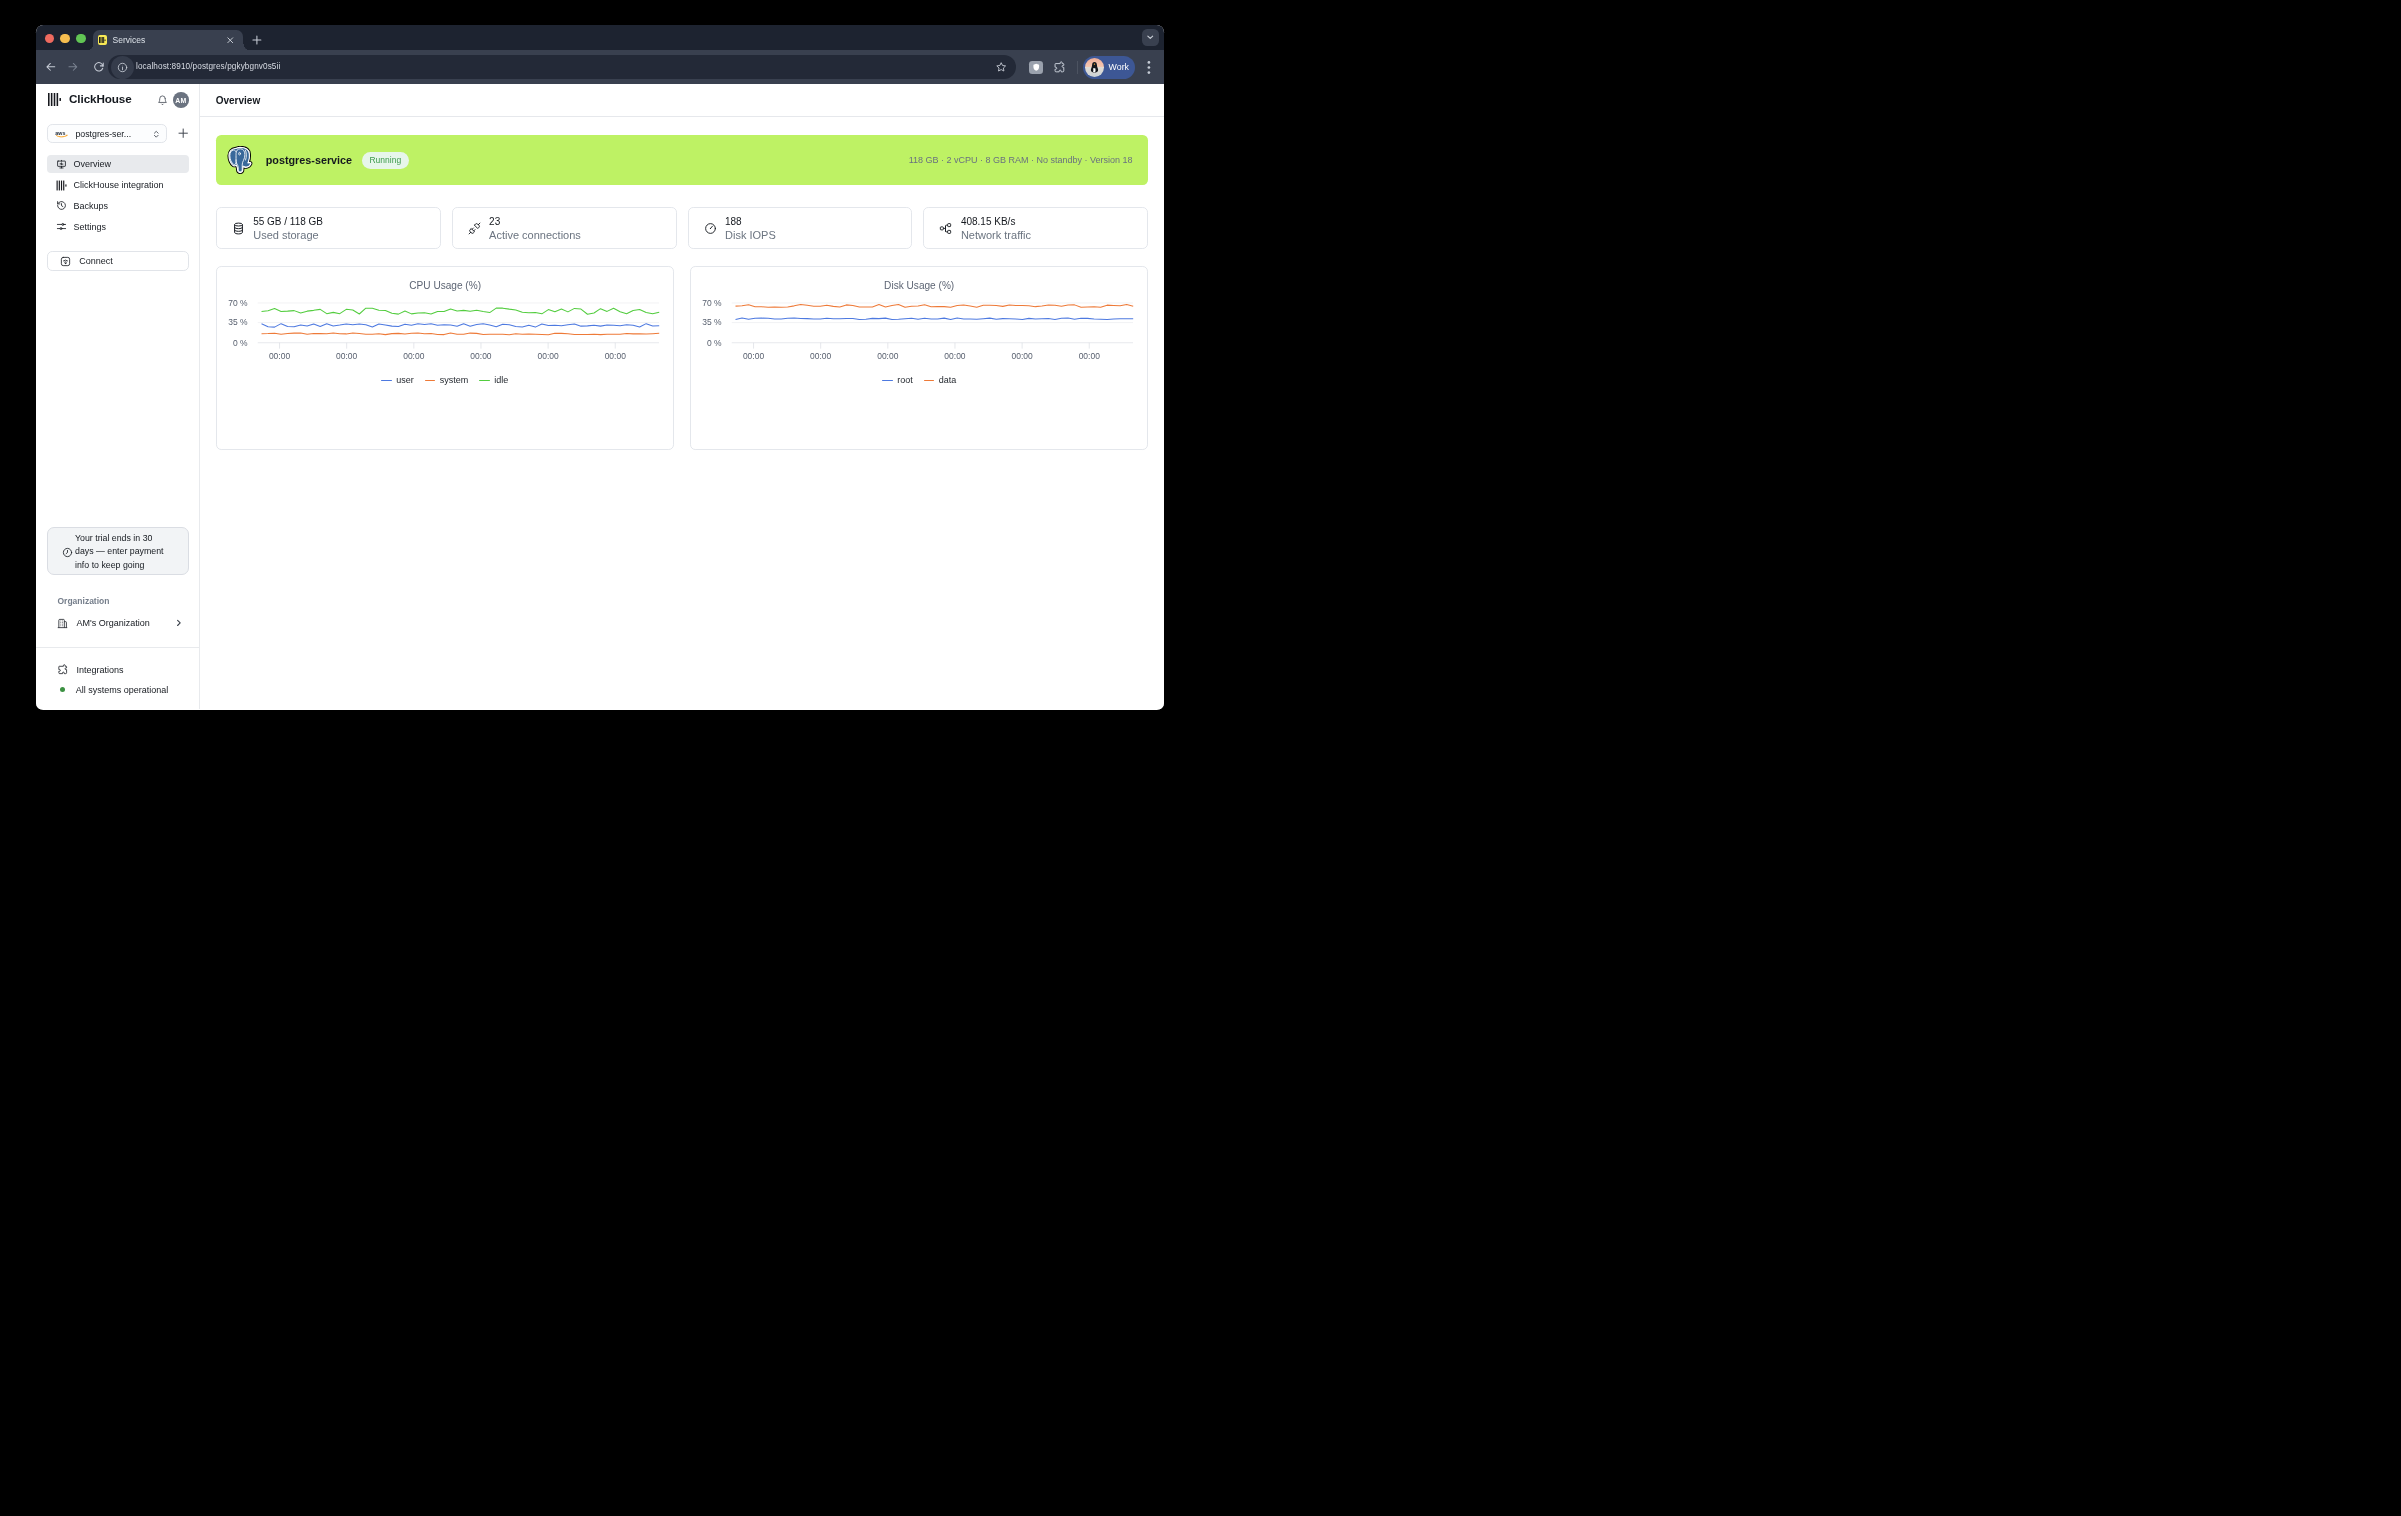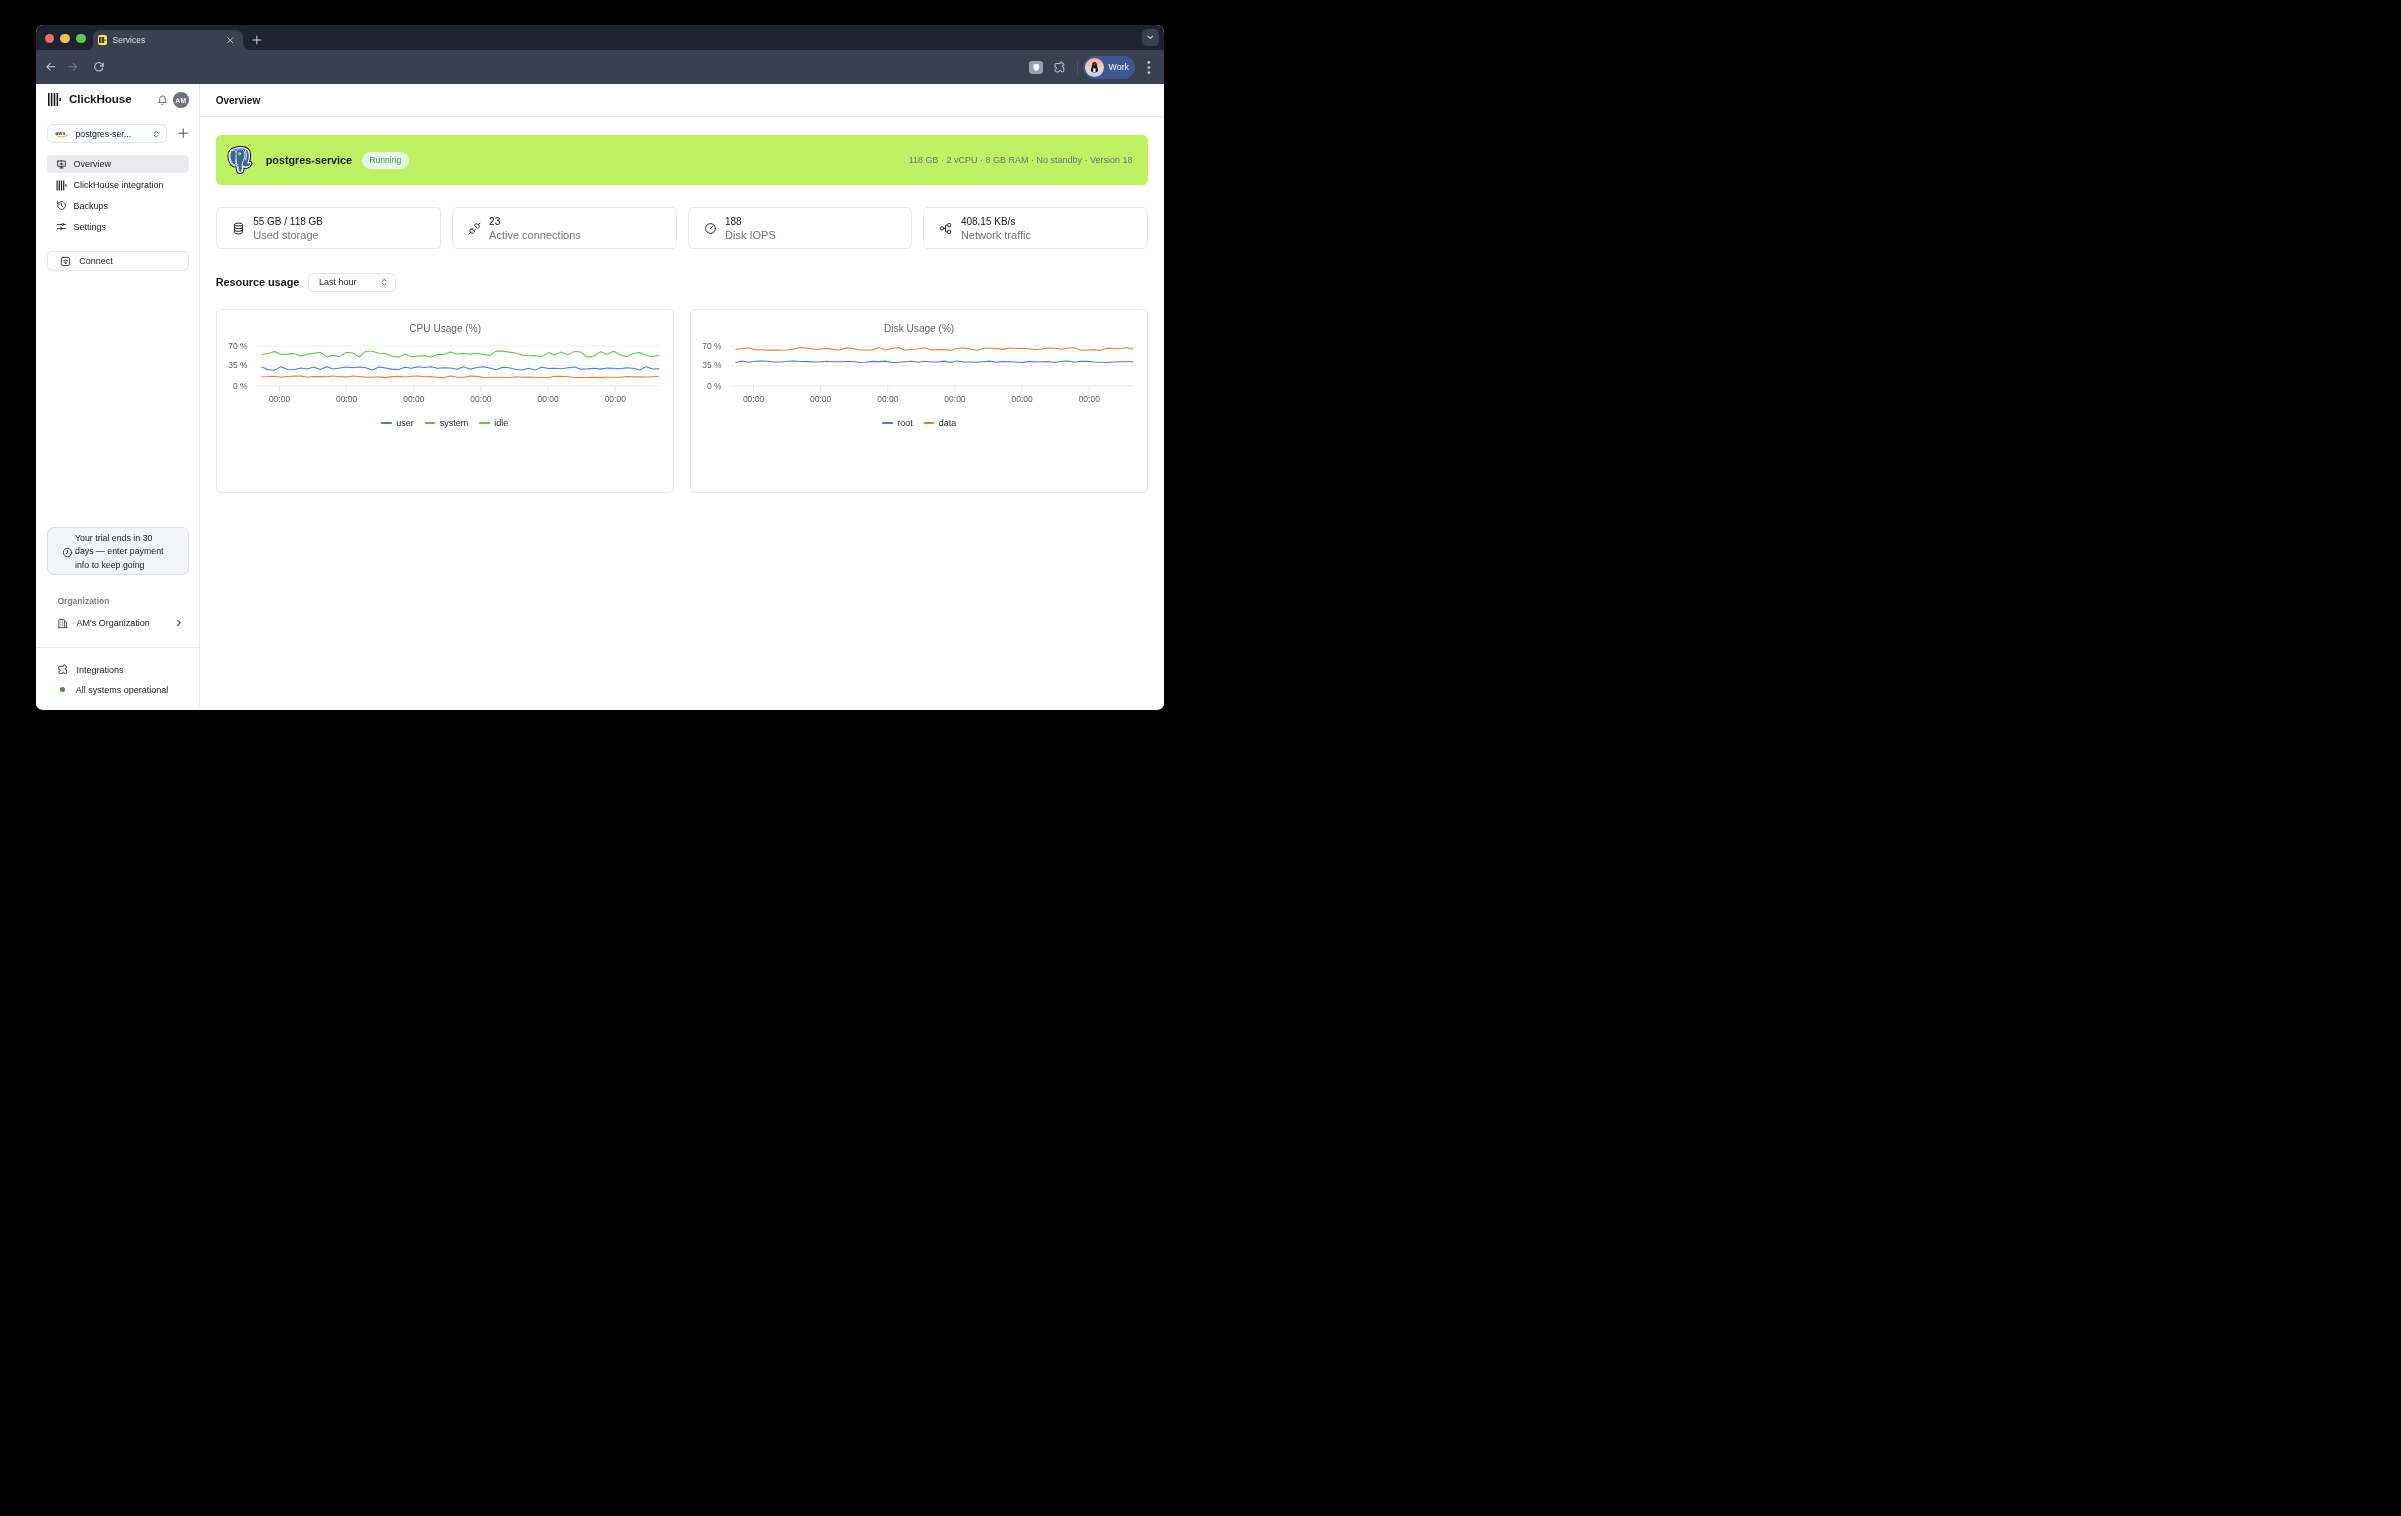--- a/index.html
+++ b/index.html
@@ -120,20 +120,33 @@
   <svg class="tbi" style="left:9px;color:#c8cdd7" viewBox="0 0 24 24" fill="none" stroke="currentColor" stroke-width="2.1" stroke-linecap="round" stroke-linejoin="round">
         <path d="M20 12H4M11 19l-7-7 7-7"></path>
       </svg>
   <svg class="tbi" style="left:31px;color:#798190" viewBox="0 0 24 24" fill="none" stroke="currentColor" stroke-width="2.1" stroke-linecap="round" stroke-linejoin="round">
         <path d="M4 12h16M13 19l7-7-7-7"></path>
       </svg>
   <svg class="tbi" style="left:57px;color:#c8cdd7" viewBox="0 0 24 24" fill="none" stroke="currentColor" stroke-width="2.1" stroke-linecap="round" stroke-linejoin="round">
         <path d="M20.5 11A8.6 8.6 0 1 0 20 15"></path>
         <path d="M21 4v6h-6" fill="none"></path>
       </svg>
+  <div class="urlpill">
+    <div class="infoc">
+          <svg width="11" height="11" viewBox="0 0 24 24" fill="none" stroke="currentColor" stroke-width="1.8" stroke-linecap="round">
+            <circle cx="12" cy="12" r="9.2"></circle>
+            <path d="M12 11v6"></path>
+            <circle cx="12" cy="7.5" r="0.6" fill="currentColor" stroke="none"></circle>
+          </svg>
+        </div>
+    <div class="urltext">localhost:8910/postgres/pgkybgnv0s5ii</div>
+    <svg class="star" viewBox="0 0 24 24" fill="none" stroke="currentColor" stroke-width="1.7" stroke-linejoin="round">
+          <path d="M12 3.3l2.6 5.4 5.9.8-4.3 4.1 1 5.8-5.2-2.8-5.2 2.8 1-5.8L3.5 9.5l5.9-.8z"></path>
+        </svg>
+  </div>
   <div class="shield">
         <svg width="8.5" height="8.5" viewBox="0 0 24 24" fill="#fff">
           <path d="M12 2l8 3v6c0 5-3.5 9.5-8 11-4.5-1.5-8-6-8-11V5z"></path>
         </svg>
       </div>
   <svg class="puzz" viewBox="0 0 24 24" fill="none" stroke="currentColor" stroke-width="1.9" stroke-linejoin="round">
         <path d="M14 3.5a1.9 1.9 0 0 1 3.8 0V5h2.1a1 1 0 0 1 1 1v2.5h-1.4a1.9 1.9 0 0 0 0 3.8h1.4V19a2 2 0 0 1-2 2h-3.1v-1.4a1.9 1.9 0 0 0-3.8 0V21H6a2 2 0 0 1-2-2v-3.1h1.4a1.9 1.9 0 0 0 0-3.8H4V6a1 1 0 0 1 1-1h9z"></path>
       </svg>
   <div class="tdiv"></div>
   <div class="work">
@@ -317,29 +330,20 @@
               <rect x="16" y="3" width="5.5" height="5.5" rx="1.2"></rect>
               <rect x="16" y="15.5" width="5.5" height="5.5" rx="1.2"></rect>
               <path d="M8 11.8h4M16 5.8h-2.7a1.3 1.3 0 0 0-1.3 1.3v9.8a1.3 1.3 0 0 0 1.3 1.3H16M12 11.8v-4M12 11.8v6"></path>
             </svg>
             <div class="mtxt">
               <div class="mval">408.15 KB/s</div>
               <div class="mlbl">Network traffic</div>
             </div>
           </div>
   </div>
-  <div class="rurow">
-    <div class="rut">Resource usage</div>
-    <div class="lasth">
-            <span>Last hour</span>
-            <svg width="8.5" height="8.5" viewBox="0 0 16 16" fill="none" stroke="currentColor" stroke-width="1.6" stroke-linecap="round" stroke-linejoin="round">
-              <path d="M4.5 6l3.5-3.5L11.5 6M4.5 10l3.5 3.5L11.5 10"></path>
-            </svg>
-          </div>
-  </div>
   <div class="crow">
     <div class="ccard">
       <svg class="plot" width="457" height="145" viewBox="0 0 701 222">
         <text x="350" y="33.5" text-anchor="middle" font-size="15.5" fill="#5d6574">CPU Usage (%)</text>
         <line x1="62.5" y1="55" x2="678" y2="55" stroke="#ebedf0" stroke-width="1"></line>
         <line x1="62.5" y1="85" x2="678" y2="85" stroke="#ebedf0" stroke-width="1"></line>
         <line x1="62.5" y1="116" x2="678" y2="116" stroke="#d9dce1" stroke-width="1"></line>
         <g stroke="#d9dce1" stroke-width="1">
                 <line x1="95.9" y1="116" x2="95.9" y2="125"></line>
                 <line x1="198.9" y1="116" x2="198.9" y2="125"></line>

